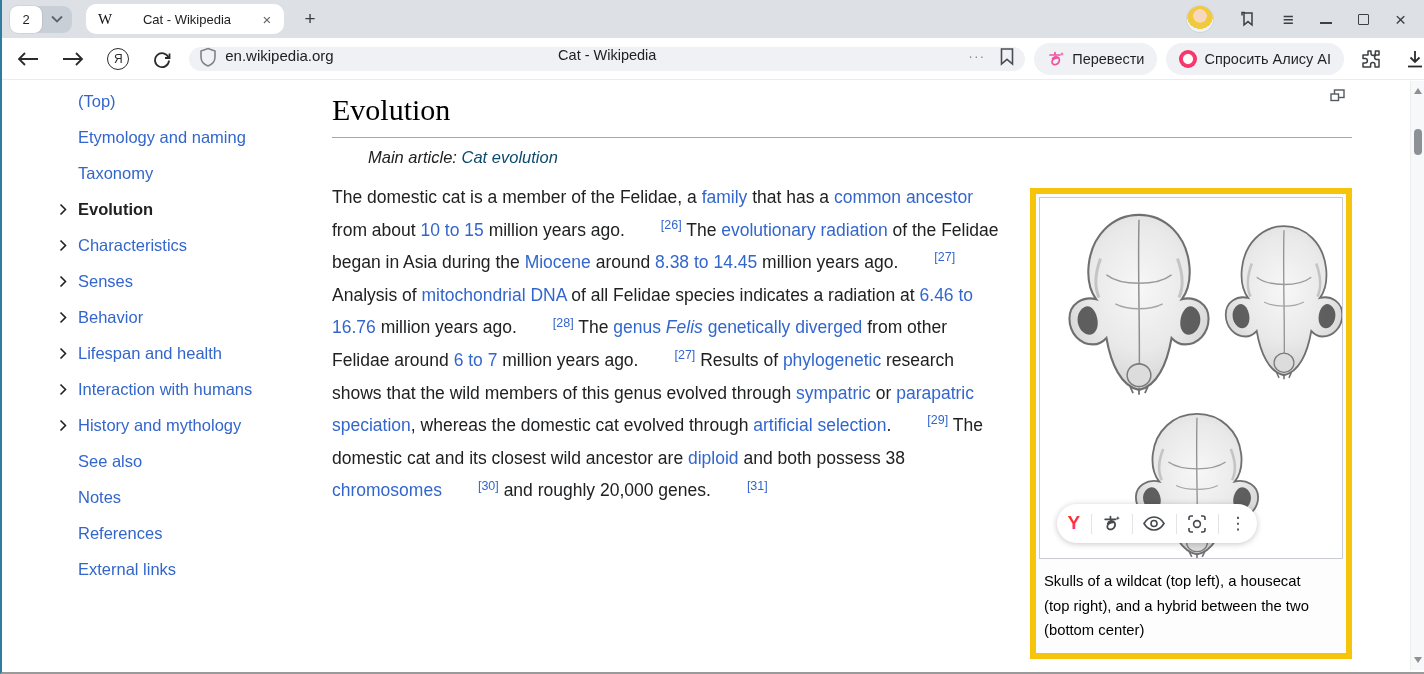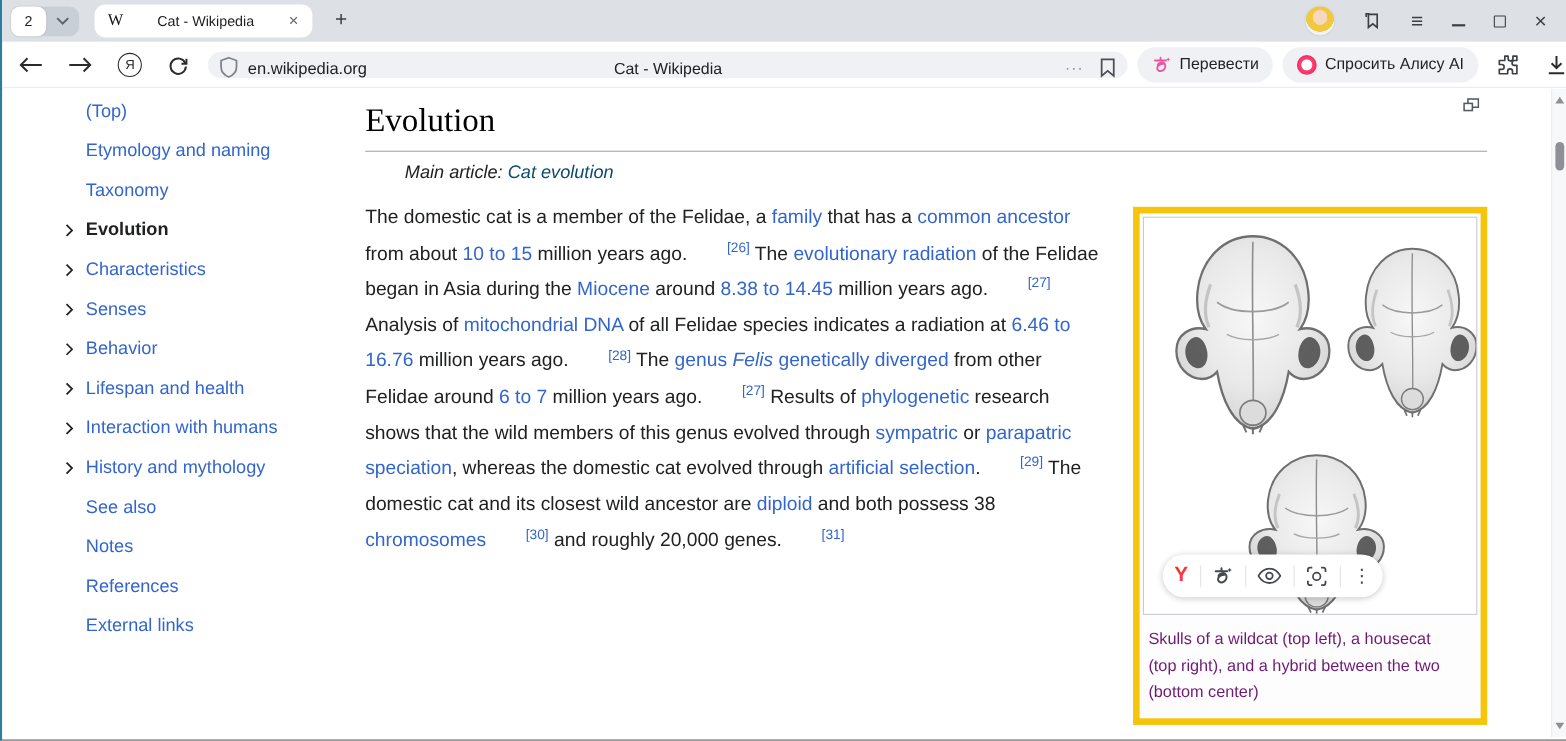--- a/index.html
+++ b/index.html
@@ -26,21 +26,21 @@
   .avatar { width:26px; height:26px; border-radius:50%; background:radial-gradient(circle at 50% 38%, #f7d7bd 0 32%, #f0c93c 33% 62%, #eef3f6 63%); box-shadow:0 0 0 1px rgba(0,0,0,.05); cursor:pointer; }
   .winbtn { color:#3c4043; font-size:16px; cursor:pointer; line-height:1; }
   .maxbox { width:11px; height:11px; border:1.4px solid #3c4043; border-radius:1px; cursor:pointer; }
   .minline { width:12px; height:2px; background:#3c4043; margin-top:8px; cursor:pointer; }
   svg.icon { display:block; }
 
   
   .toolbar { position:absolute; top:38px; left:0; right:0; height:42px; background:#ffffff; display:flex; align-items:center; border-bottom:1px solid #ececee; }
   .navbtn { width:24px; height:24px; display:flex; align-items:center; justify-content:center; cursor:pointer; }
   .ybrowser { width:22px; height:22px; border-radius:50%; border:1.6px solid #2b2b2b; display:flex; align-items:center; justify-content:center; font-size:12px; color:#2b2b2b; cursor:pointer; }
-  .urlbar { margin-left:16px; height:24px; flex:0 0 836px; background:#f0f1f4; border-radius:15px; display:flex; align-items:flex-end; padding:0 10px; position:relative; cursor:text; }
+  .urlbar { margin-left:16px; height:24px; flex:0 0 836px; background:#f0f1f4; border-radius:15px; display:flex; align-items:flex-start; padding:0 10px; position:relative; cursor:text; }
   .urlbar .host { font-size:15px; color:#202124; margin-left:8px; }
   .urlbar .pagetitle { position:absolute; left:0; right:0; text-align:center; font-size:14.5px; color:#202124; pointer-events:none; }
   .urlbar .right { margin-left:auto; display:flex; align-items:center; gap:14px; }
   .dots { color:#8a8f98; font-size:14px; letter-spacing:1px; cursor:pointer; }
   .pillbtn { height:32px; background:#f0f1f4; border-radius:16px; display:flex; align-items:center; gap:7px; padding:0 13px; font-size:14.5px; color:#1f2125; margin-left:9px; cursor:pointer; white-space:nowrap; }
   .tr-glyph { position:relative; width:18px; height:18px; }
   .alice-dot { width:18px; height:18px; border-radius:50%; background:radial-gradient(circle at 50% 50%, #ffffff 0 36%, #ff3d77 42%, #e0234f 100%); }
   .toolbar .tail { display:flex; align-items:center; gap:24px; margin-left:16px; }
 
   
@@ -61,21 +61,21 @@
   sup.wref a { color:#3366cc; text-decoration:none; cursor:pointer;padding-left:36px; }
 
   
   .figure { float:right; width:322px; margin:7px 0 10px 26px; border:6px solid #f5c40b; background:#fdfdfd; }
   .imgbox { margin:3px; border:1px solid #c8ccd1; height:362px; position:relative; background:#fff; overflow:hidden; cursor:pointer; }
   .imgtools { position:absolute; left:17px; bottom:15px; width:200px; height:39px; background:#fff; border-radius:20px; box-shadow:0 1px 6px rgba(0,0,0,.22); display:flex; align-items:center; justify-content:space-evenly; }
   .imgtools .sep { width:1px; height:20px; background:#e4e4e6; }
   .ylogo { font-weight:bold; font-size:19px; background:linear-gradient(135deg,#ff2d1a 30%,#ff3db0 90%); -webkit-background-clip:text; background-clip:text; color:transparent; cursor:pointer; }
   .toolico { cursor:pointer; display:flex; align-items:center; }
   .kebab { font-size:17px; color:#45484d; cursor:pointer; line-height:1; }
-  .caption { position:relative; padding:7px 16px 10px 8px; font-size:14.8px; line-height:24.5px; color:#701a75; }
+  .caption { position:relative; padding:7px 16px 10px 8px; font-size:14.8px; line-height:24.5px; color:#000000; }
   .cap-expand { position:absolute; top:8px; right:7px; cursor:pointer; }
 
   
   .scrollbar { position:absolute; top:81px; right:0; bottom:2px; width:14px; background:#f7f8f9; border-left:1px solid #ededed; }
   .sb-arrow-up, .sb-arrow-down { position:absolute; left:3px; width:0; height:0; border-left:4.5px solid transparent; border-right:4.5px solid transparent; cursor:pointer; }
   .sb-arrow-up { top:7px; border-bottom:6px solid #8d9095; }
   .sb-arrow-down { bottom:7px; border-top:6px solid #8d9095; }
   .sb-thumb { position:absolute; top:48px; left:3px; width:8px; height:26px; border-radius:4px; background:#8d9095; cursor:grab; }
 </style>
 </head>

